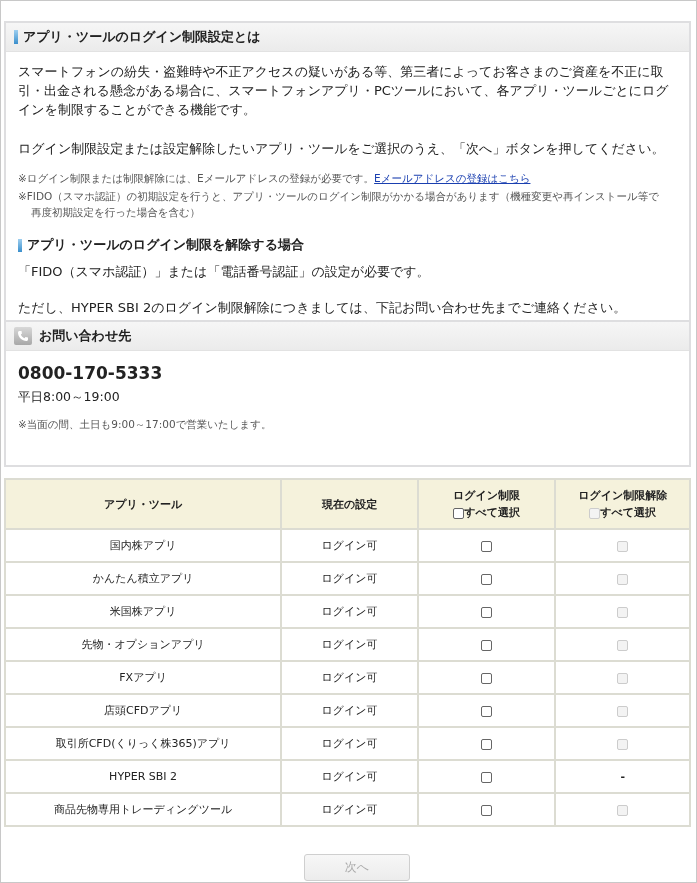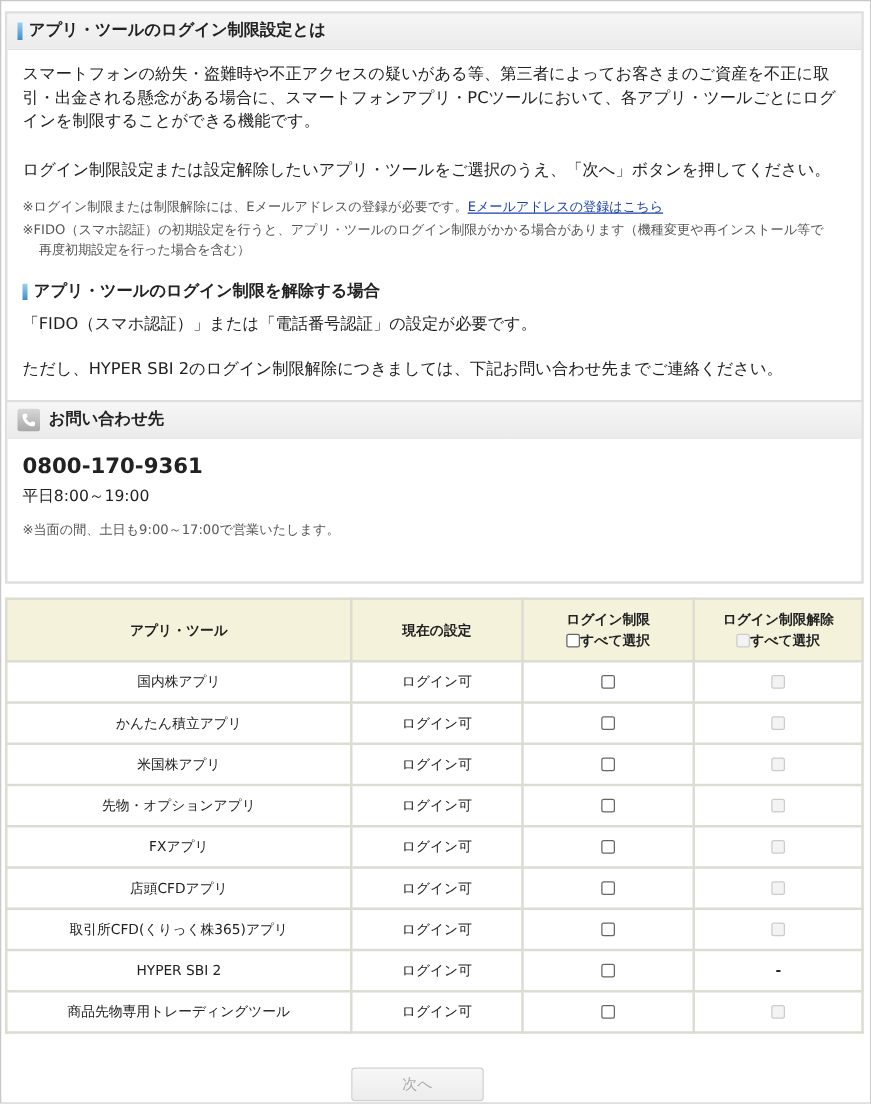--- a/index.html
+++ b/index.html
@@ -62,32 +62,32 @@
   }
   table.tools td { height:31px; }
   .cb {
     display:inline-block; width:11px; height:11px;
     border:1px solid #666; border-radius:2px; background:#fff;
     vertical-align:middle; box-sizing:border-box;
   }
   .cb.disabled { border-color:#ccc; background:#f3f3f3; }
   .dash { font-weight:bold; }
   .next-btn {
-    position:absolute; left:281px; top:854px; width:104px; height:25px;
+    position:absolute; left:304px; top:854px; width:104px; height:25px;
     border:1px solid #cfcfcf; border-radius:3px;
     background:linear-gradient(#f7f7f7,#ececec);
     color:#aaa; font-size:12px; line-height:25px; text-align:center;
   }
 </style>
 </head>
 <body>
 
 <div class="frame"></div>
 
-<div class="panel" style="top:9px; height:321px;">
+<div class="panel" style="top:21px; height:321px;">
   <div class="panel-head">
     <span class="head-bar"></span>
     <span>アプリ・ツールのログイン制限設定とは</span>
   </div>
   <div class="panel-body" style="padding-top:10px;">
     <p class="p-main" style="height:60px;">スマートフォンの紛失・盗難時や不正アクセスの疑いがある等、第三者によってお客さまのご資産を不正に取引・出金される懸念がある場合に、スマートフォンアプリ・PCツールにおいて、各アプリ・ツールごとにログインを制限することができる機能です。</p>
     <p class="p-main" style="margin-top:17px;">ログイン制限設定または設定解除したいアプリ・ツールをご選択のうえ、「次へ」ボタンを押してください。</p>
     <p class="p-note" style="margin-top:12px;">
       <span>※ログイン制限または制限解除には、Eメールアドレスの登録が必要です。</span><a class="link">Eメールアドレスの登録はこちら</a>
     </p>
@@ -107,21 +107,21 @@
 <div class="panel" style="top:320px; height:147px;">
   <div class="panel-head">
     <span class="phone-icon">
       <svg width="12" height="12" viewBox="0 0 12 12">
           <path d="M2.5 1 L4.5 1 L5 3.5 L3.8 4.6 C4.5 6.2 5.8 7.5 7.4 8.2 L8.5 7 L11 7.5 L11 9.5 C11 10.3 10.3 11 9.5 11 C5 11 1 7 1 2.5 C1 1.7 1.7 1 2.5 1 Z" fill="#fff"></path>
         </svg>
     </span>
     <span>お問い合わせ先</span>
   </div>
   <div class="panel-body" style="padding-top:12px;">
-    <p class="phone-num">0800-170-9361</p>
+    <p class="phone-num">0800-170-5333</p>
     <p class="hours" style="margin-top:6px;">平日8:00～19:00</p>
     <p class="p-note" style="margin-top:10px;">※当面の間、土日も9:00～17:00で営業いたします。</p>
   </div>
 </div>
 
 <table class="tools">
   <colgroup>
     <col style="width:277px">
       <col style="width:137px">
       <col style="width:138px">

